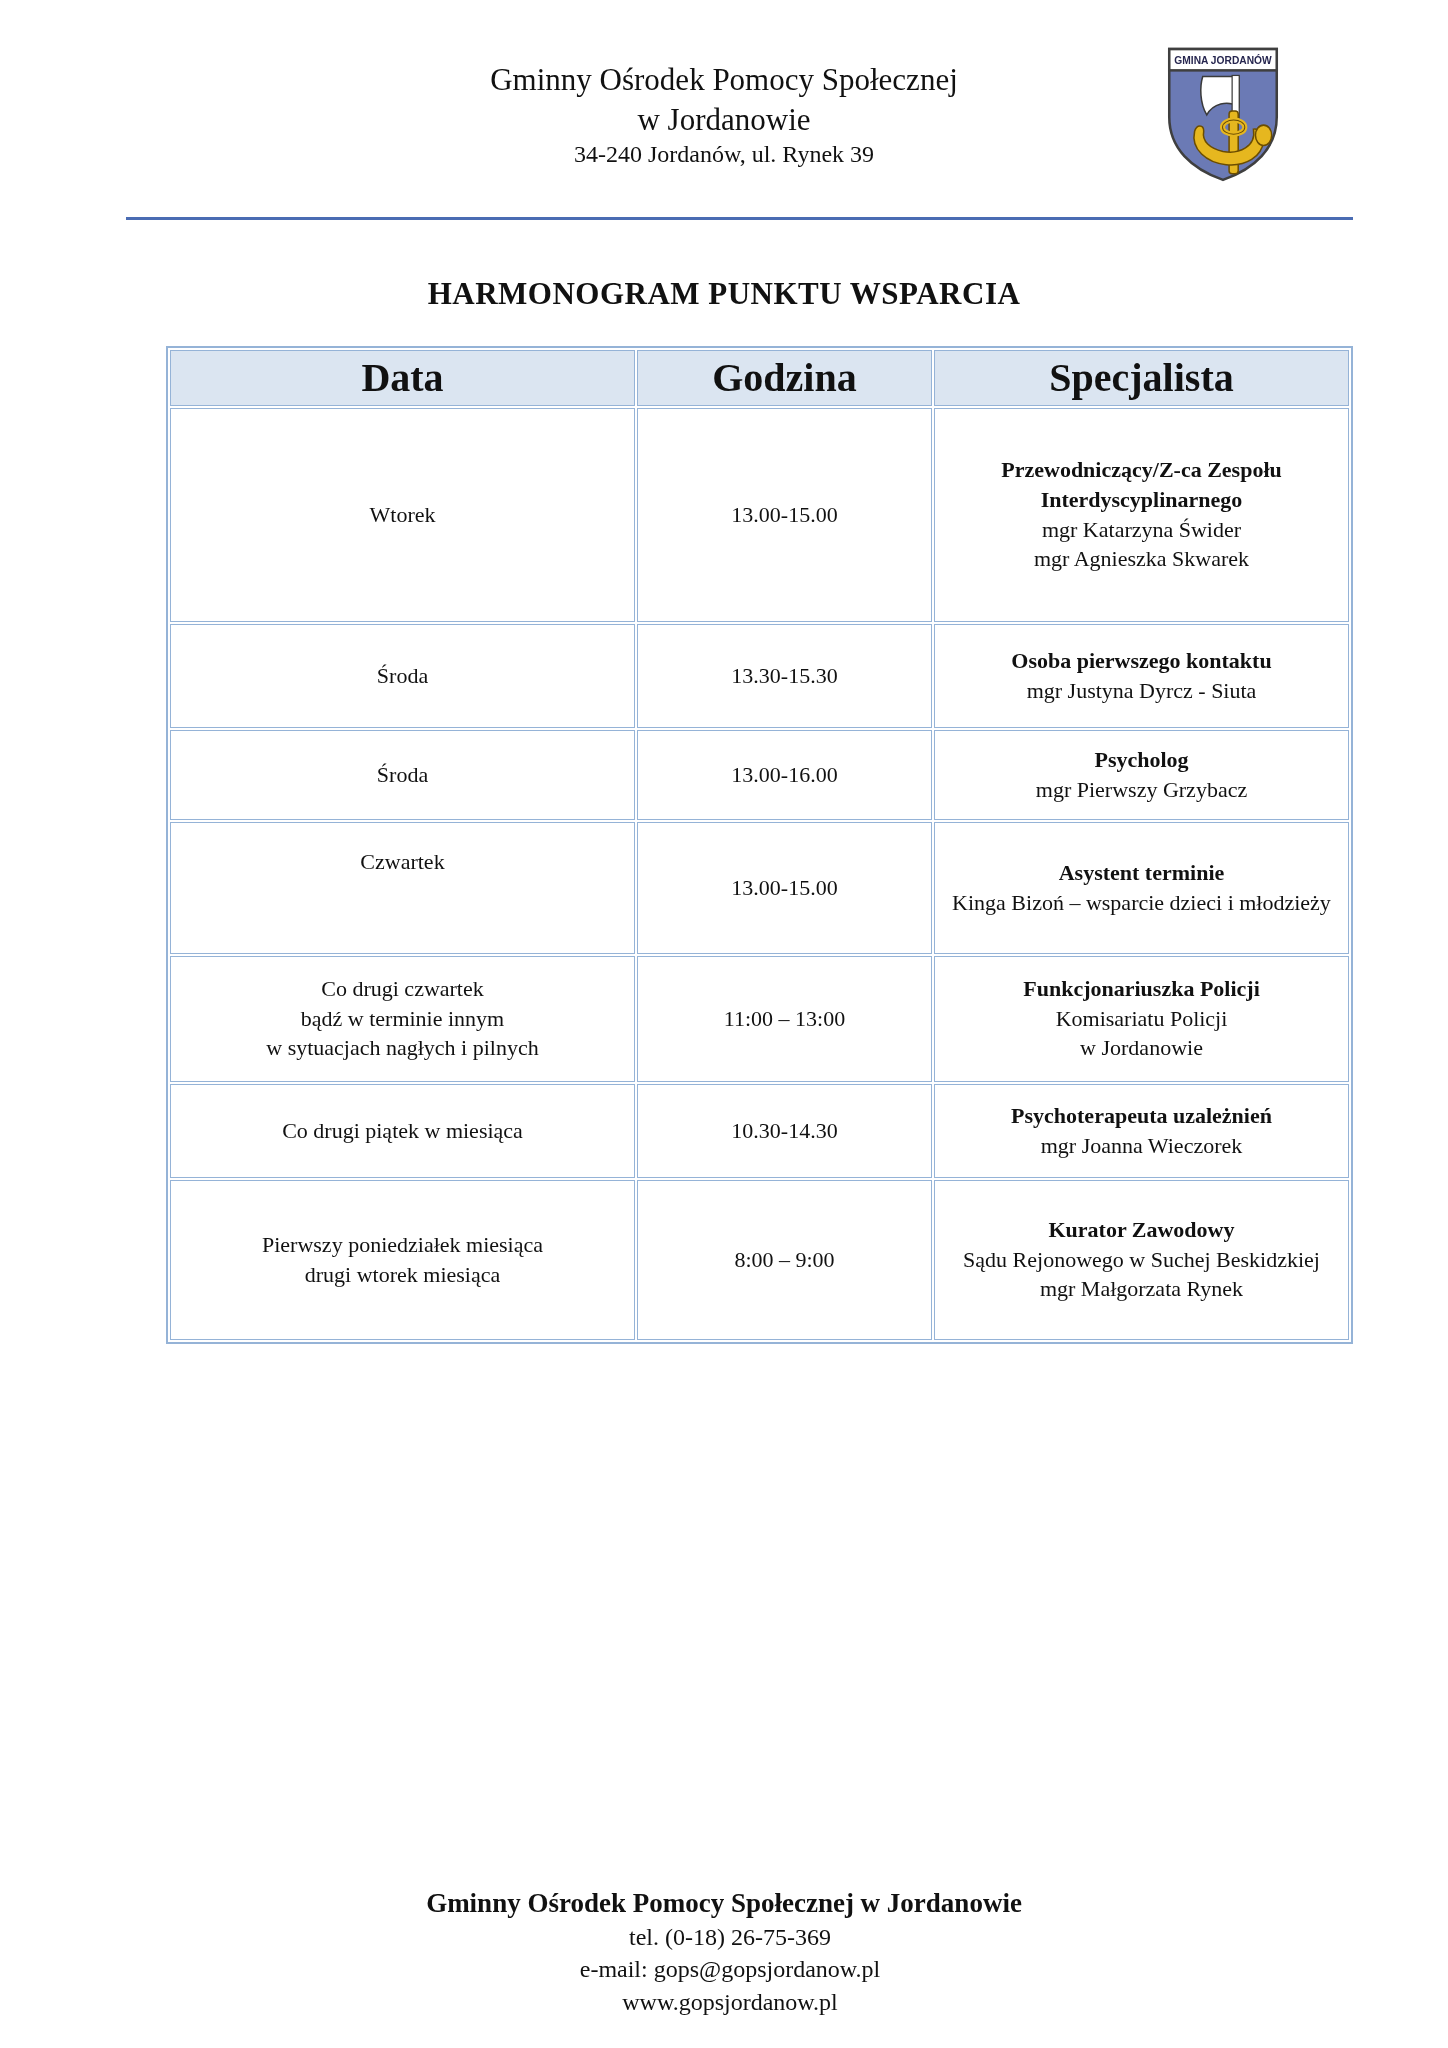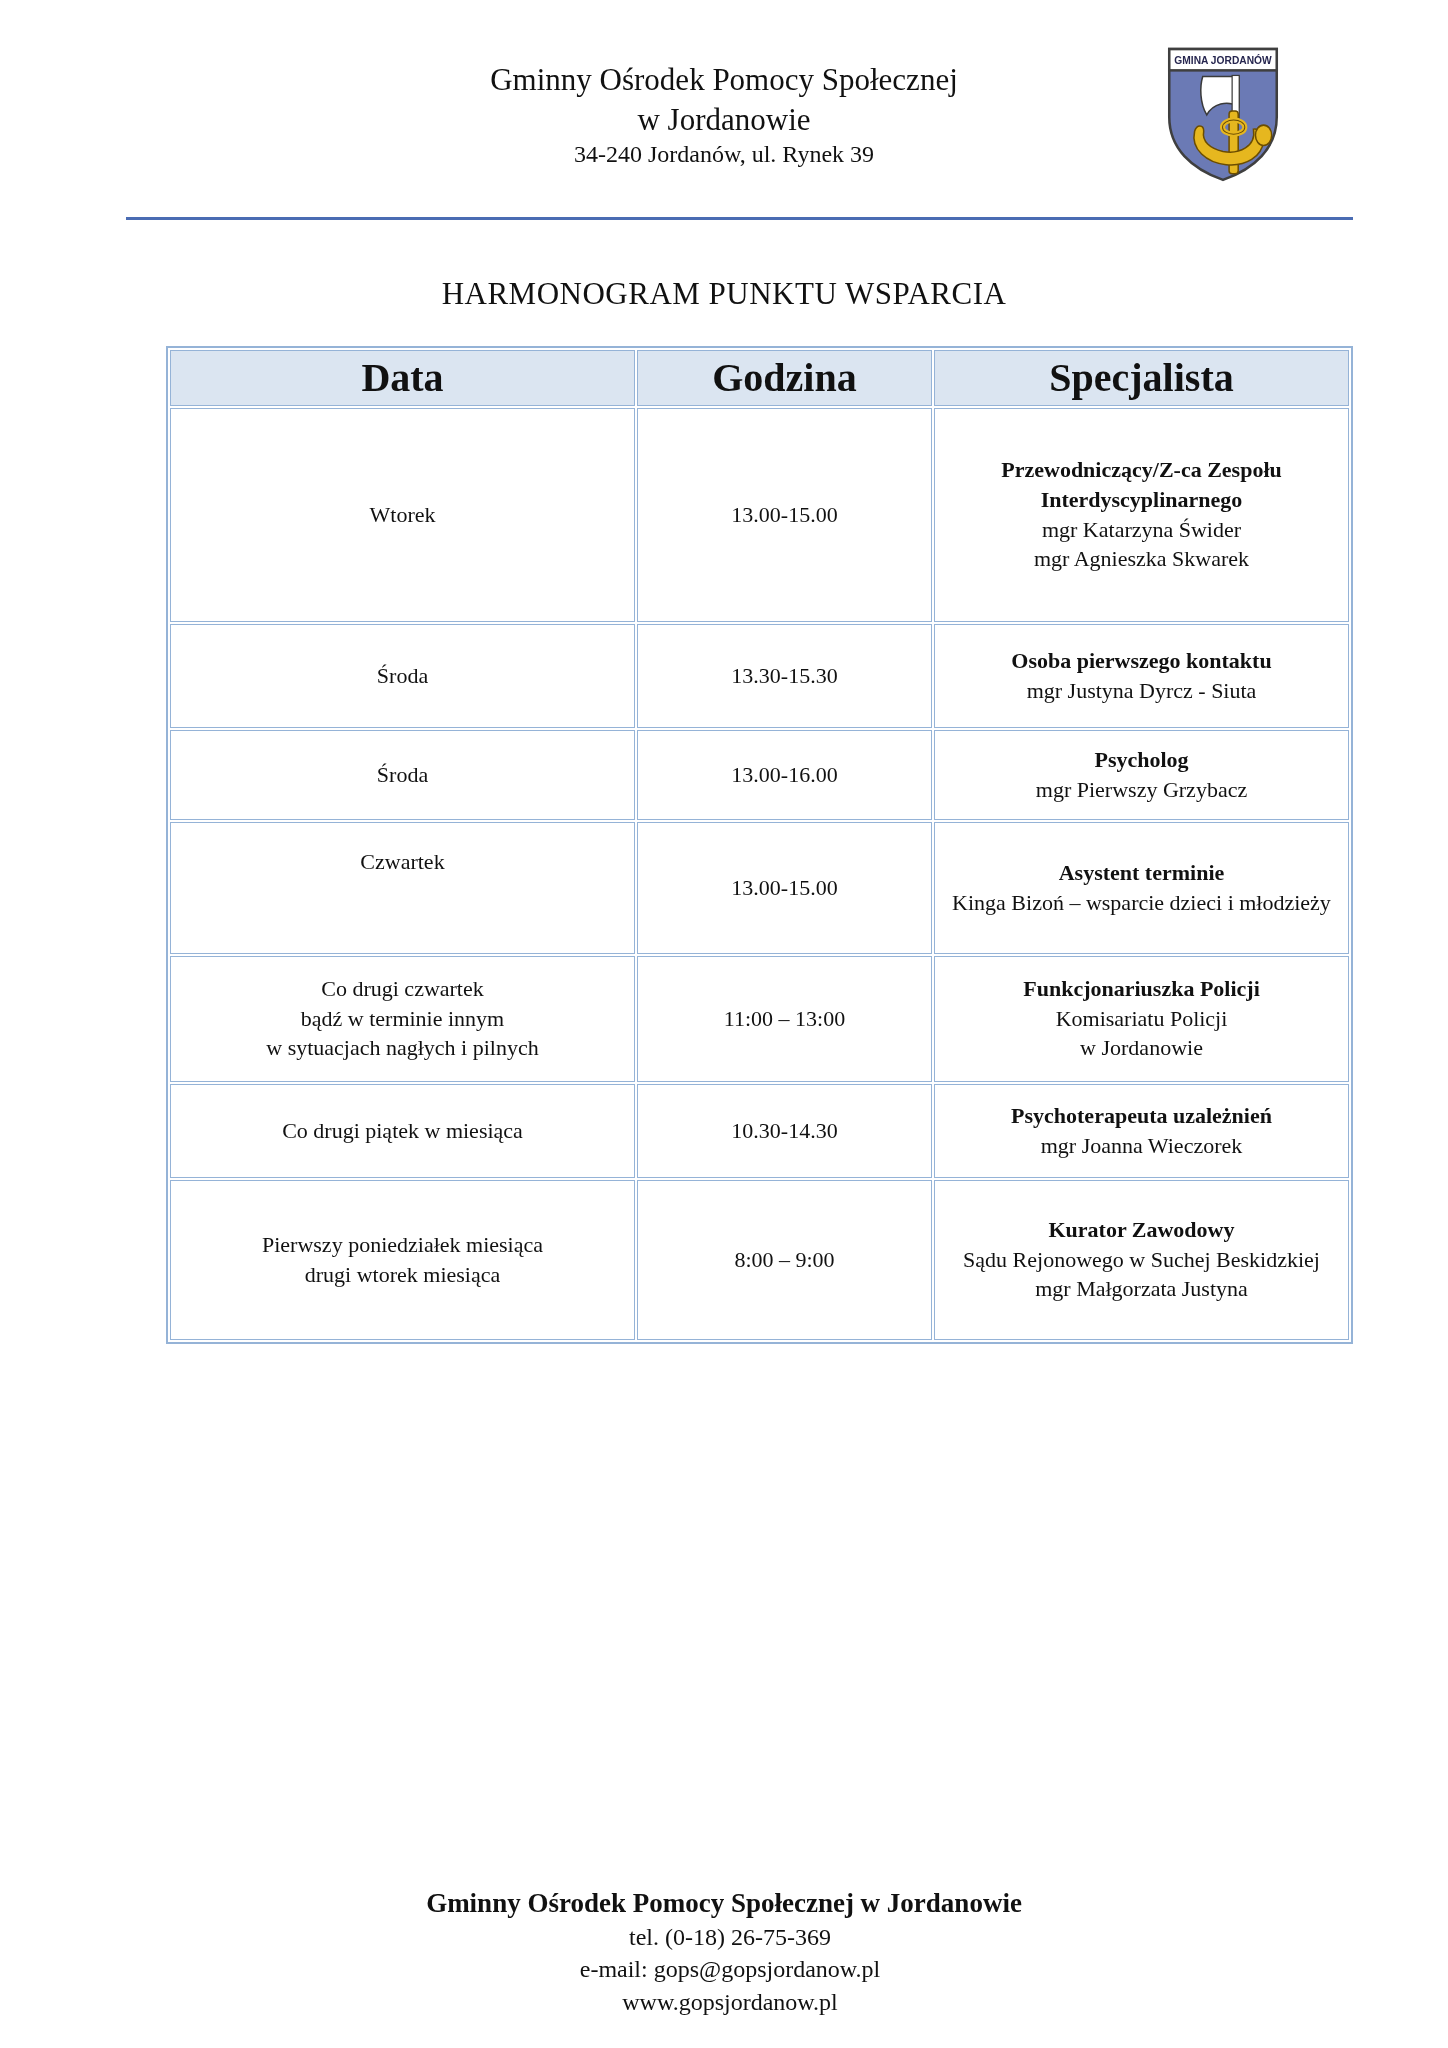--- a/index.html
+++ b/index.html
@@ -44,21 +44,21 @@
     margin: 46px 0 0 126px;
     width: 1227px;
     border-top: 3px solid #4a6cb3;
   }
 
   
   .doc-title {
     margin-top: 56px;
     text-align: center;
     font-size: 31px;
-    font-weight: normal;
+    font-weight: bold;
     letter-spacing: 0.5px;
   }
 
   
   .schedule {
     margin: 34px 0 0 166px;
     width: 1177px;
     table-layout: fixed;
     border-collapse: separate;
     border-spacing: 2px;
@@ -235,21 +235,21 @@
       </tr>
       <tr class="rh-7">
         <td>
           <span class="line">Pierwszy poniedziałek miesiąca</span>
           <span class="line">drugi wtorek miesiąca</span>
         </td>
         <td>8:00 – 9:00</td>
         <td>
           <span class="spec-title">Kurator Zawodowy</span>
           <span class="line">Sądu Rejonowego w Suchej Beskidzkiej</span>
-          <span class="line">mgr Małgorzata Justyna</span>
+          <span class="line">mgr Małgorzata Rynek</span>
         </td>
       </tr>
     </tbody>
   </table>
 
   <div class="footer-block">
     <div class="footer-org">Gminny Ośrodek Pomocy Społecznej w Jordanowie</div>
     <div class="footer-line">tel. (0-18) 26-75-369</div>
     <div class="footer-line">e-mail: gops@gopsjordanow.pl</div>
     <div class="footer-line">www.gopsjordanow.pl</div>

